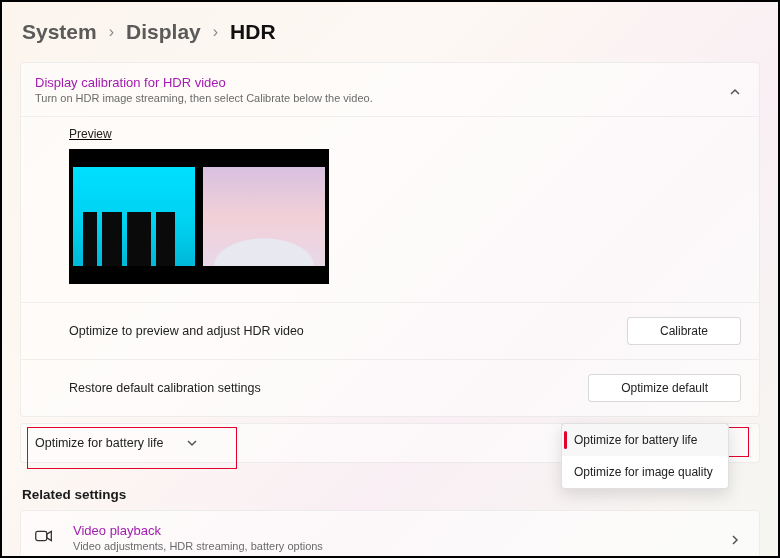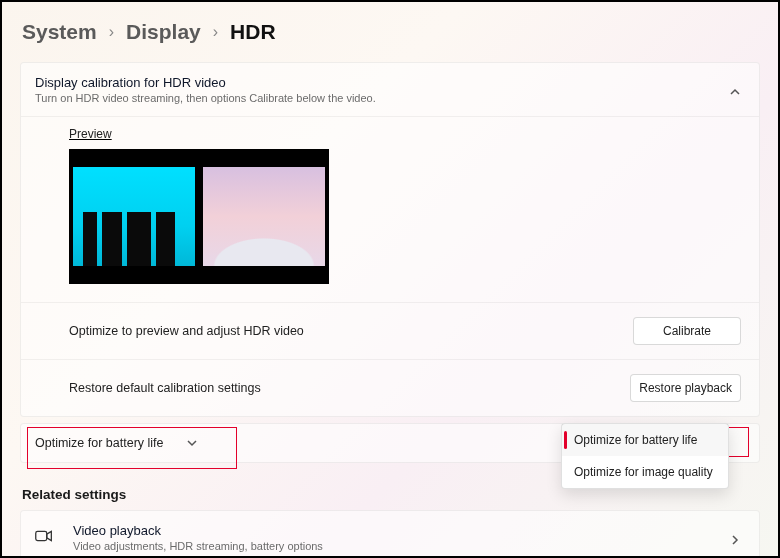--- a/index.html
+++ b/index.html
@@ -21,21 +21,21 @@
     border-radius: 4px;
     margin-bottom: 6px;
   }
   .card-row {
     display: flex; align-items: center; justify-content: space-between;
     padding: 12px 18px 12px 14px;
     border-bottom: 1px solid rgba(0,0,0,0.05);
   }
   .card-row:last-child { border-bottom: none; }
   .card-row .left { display: flex; align-items: center; gap: 14px; }
-  .title { font-size: 13px; color: #0f172a; font-weight: 400; }
+  .title { font-size: 13px; color: #a21caf; font-weight: 400; }
   .subtitle { font-size: 11px; color: #6b6b6b; margin-top: 2px; }
 
   .chevron { width: 12px; height: 12px; display: inline-block; }
   .chevron svg { width: 12px; height: 12px; stroke: #555; stroke-width: 1.5; fill: none; }
 
   .preview-block { padding: 10px 14px 18px 48px; text-decoration: underline; }
   .preview-label { font-size: 12px; color: #222; margin-bottom: 8px; }
   .preview-img {
     width: 260px; height: 135px; background: #000; position: relative; display: flex;
   }
@@ -49,21 +49,21 @@
   .pane-mtn { background: linear-gradient(#d8c0e0,#f2d0d8 50%,#e8d8e8); }
   .pane-mtn::after {
     content: ""; position: absolute; left: 0; right: 0; bottom: 0; height: 55%;
     background: radial-gradient(ellipse 80% 100% at 50% 100%, #e8e8f0 0 50%, transparent 52%);
   }
 
   .action-row { padding: 14px 18px 14px 48px; display: flex; align-items: center; justify-content: space-between; border-top: 1px solid rgba(0,0,0,0.05);}
   .action-row .label { font-size: 12.5px; color: #222; }
   .btn {
     background: #fff; border: 1px solid rgba(0,0,0,0.15); border-radius: 4px;
-    padding: 6px 8px; font-size: 12px; color: #222; cursor: pointer;
+    padding: 6px 32px; font-size: 12px; color: #222; cursor: pointer;
     min-width: 108px; text-align: center;
   }
 
   .battery-row { position: relative; }
   .hl-red { position: absolute; border: 1.5px solid #e3002b; pointer-events: none; }
   .hl-battery-label { left: 6px; top: 3px; width: 210px; height: 42px; }
   .hl-battery-value { right: 10px; top: 3px; width: 158px; height: 30px; }
 
   .dropdown {
     position: absolute; right: 30px; top: -1px; background: #fff;
@@ -95,21 +95,21 @@
     <span class="sep">›</span>
     <span class="crumb">Display</span>
     <span class="sep">›</span>
     <span class="crumb current">HDR</span>
   </div>
 
   <div class="card">
     <div class="card-row">
       <div>
         <div class="title">Display calibration for HDR video</div>
-        <div class="subtitle">Turn on HDR video streaming, then options Calibrate below the video.</div>
+        <div class="subtitle">Turn on HDR image streaming, then select Calibrate below the video.</div>
       </div>
       <span class="chevron">
         <svg viewBox="0 0 12 12">
             <polyline points="2,8 6,4 10,8"></polyline>
           </svg>
       </span>
     </div>
 
     <div class="preview-block">
       <div class="preview-label">Preview</div>
@@ -119,21 +119,21 @@
       </div>
     </div>
 
     <div class="action-row">
       <span class="label">Optimize to preview and adjust HDR video</span>
       <button class="btn">Calibrate</button>
     </div>
 
     <div class="action-row">
       <span class="label">Restore default calibration settings</span>
-      <button class="btn">Restore playback</button>
+      <button class="btn">Optimize default</button>
     </div>
   </div>
 
   <div class="card">
     <div class="card-row battery-row">
       <div class="battery-display">
         <span>Optimize for battery life</span>
         <span class="chevron">
           <svg viewBox="0 0 12 12">
               <polyline points="2,4 6,8 10,4"></polyline>

